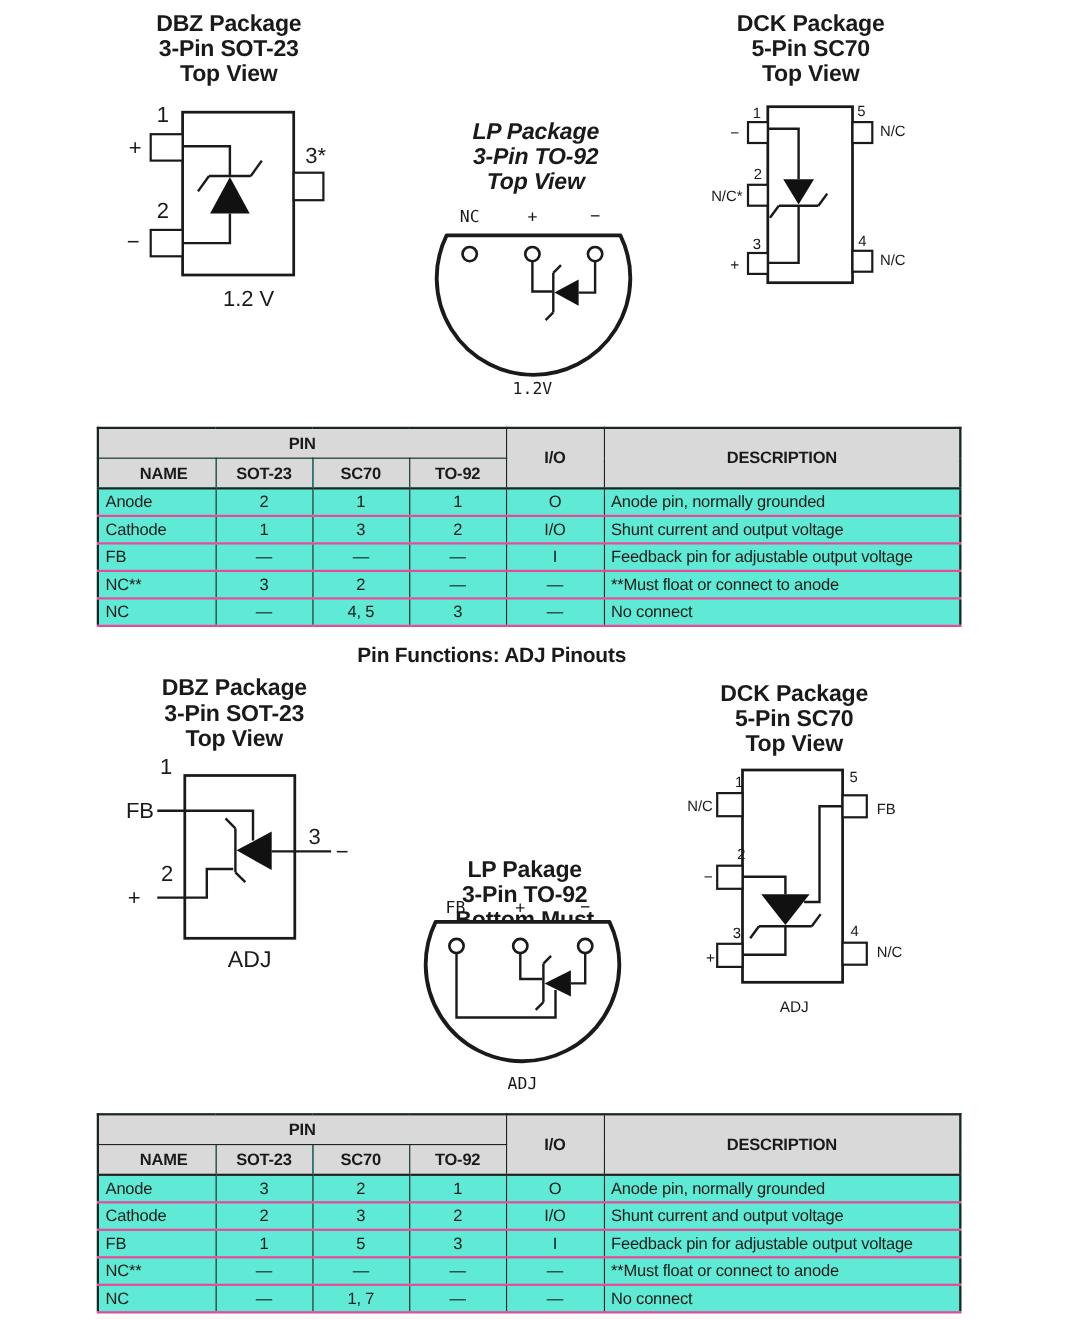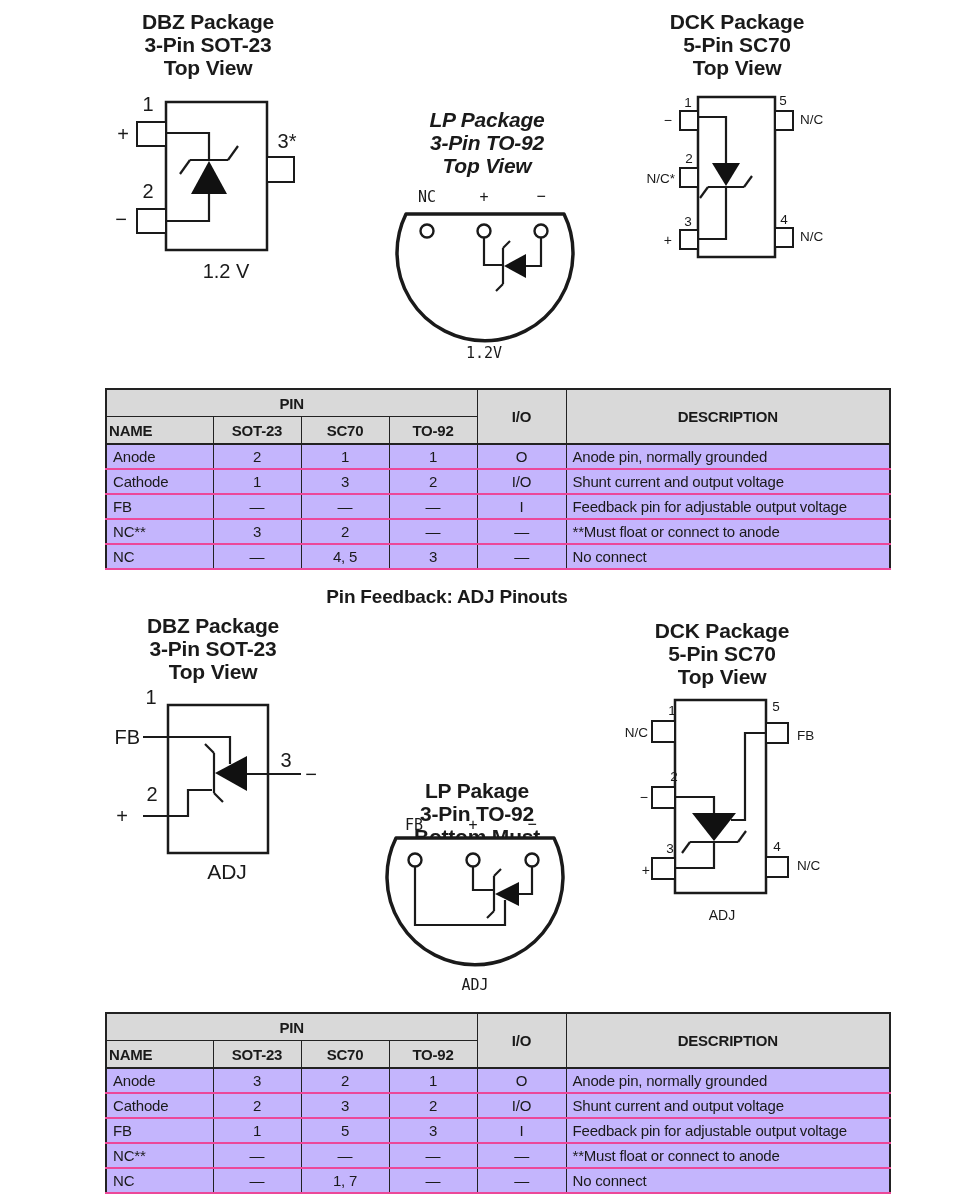--- a/index.html
+++ b/index.html
@@ -11,28 +11,28 @@
   .pkg-title{font-weight:bold;font-size:21px;line-height:23px;text-align:center;letter-spacing:-0.2px;}
   .section-heading{font-weight:bold;font-size:19px;text-align:center;letter-spacing:-0.2px;}
   svg{position:absolute;overflow:visible;}
   svg text{fill:#1a1a1a;font-family:"Liberation Sans",sans-serif;}
   svg text.mono{font-family:"DejaVu Sans Mono",monospace;}
   .wire{fill:none;stroke:#1a1a1a;stroke-width:2.2;}
   .outline{fill:#ffffff;stroke:#1a1a1a;}
   .tri{fill:#111111;stroke:none;}
   table.pin-table{
     position:absolute;border-collapse:collapse;table-layout:fixed;
-    font-size:15px;letter-spacing:-0.2px;background:#c4b5fd;margin-left:17px;
+    font-size:15px;letter-spacing:-0.2px;background:#5eead4;
   }
   table.pin-table th, table.pin-table td{
     border:1px solid #222;padding:0 4px;overflow:hidden;white-space:nowrap;
   }
   table.pin-table{border:2px solid #222;}
   table.pin-table th{background:#d9d9d9;font-weight:bold;text-align:center;height:26px;}
-  table.pin-table th.name-h{text-align:left;padding-left:2px;}
+  table.pin-table th.name-h{text-align:center;padding-left:16px;}
   table.pin-table tr.hdr-bottom th{border-bottom:2px solid #222;}
   table.pin-table td{height:23px;border-top:2px solid #222;border-bottom:2px solid #ec4899;}
   table.pin-table td.c{text-align:center;}
   table.pin-table td.l{text-align:left;padding-left:6px;}
 </style>
 </head>
 <body>
 
 <div class="abs pkg-title" style="left:118px;top:10px;width:180px;">
   <div>DBZ Package</div>
@@ -45,21 +45,21 @@
   <div>5-Pin SC70</div>
   <div>Top View</div>
 </div>
 
 <div class="abs pkg-title" style="left:397px;top:108px;width:180px;font-style:italic;">
   <div>LP Package</div>
   <div>3-Pin TO-92</div>
   <div>Top View</div>
 </div>
 
-<div class="abs section-heading" style="left:287px;top:586px;width:320px;">Pin Feedback: ADJ Pinouts</div>
+<div class="abs section-heading" style="left:287px;top:586px;width:320px;">Pin Functions: ADJ Pinouts</div>
 
 <div class="abs pkg-title" style="left:123px;top:614px;width:180px;">
   <div>DBZ Package</div>
   <div>3-Pin SOT-23</div>
   <div>Top View</div>
 </div>
 
 <div class="abs pkg-title" style="left:632px;top:619px;width:180px;">
   <div>DCK Package</div>
   <div>5-Pin SC70</div>

